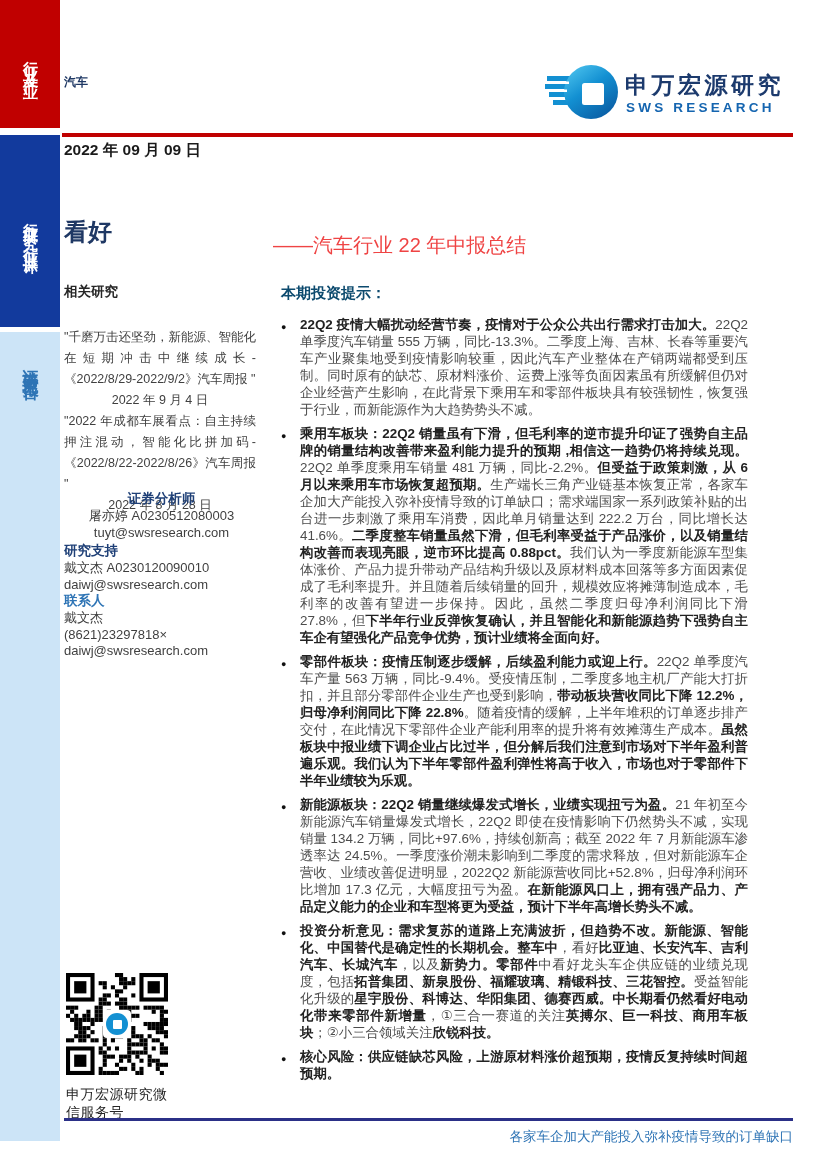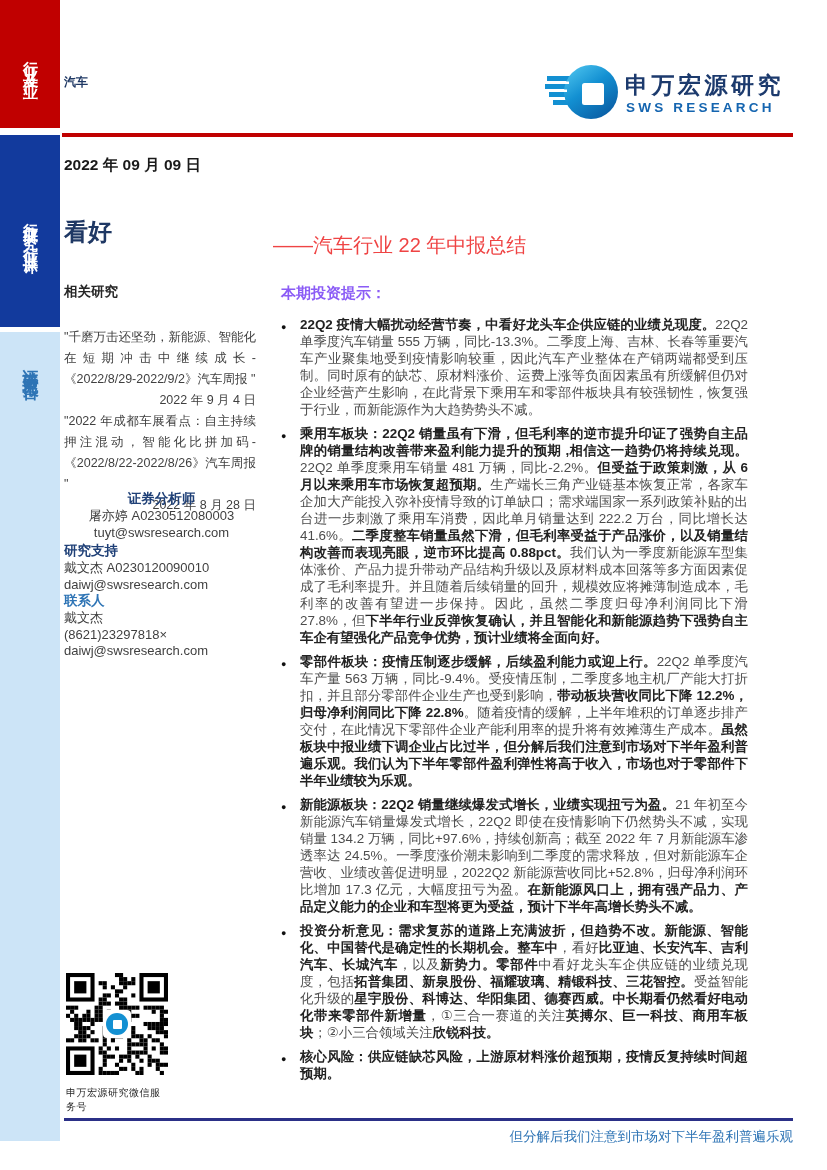--- a/index.html
+++ b/index.html
@@ -13,45 +13,45 @@
   .strip-navy   { top:135px; height:192px; background:#123A9D; align-items:center; }
   .strip-light  { top:332px; height:809px; background:#CCE4F7; align-items:flex-start; padding-top:24px; }
   .vtext { writing-mode:vertical-rl; font-weight:bold; }
   .strip-red   .vtext { color:#fff; font-size:15px; letter-spacing:6px; }
   .strip-navy  .vtext { color:#fff; font-size:15px; letter-spacing:4px; }
   .strip-light .vtext { color:#2E74B5; font-size:16px; letter-spacing:3px; }
 
   
   .industry { position:absolute; left:64px; top:74px; font-size:12px; font-weight:bold; color:#1F3864; }
   .red-rule { position:absolute; left:62px; top:133px; width:731px; height:4px; background:#C00000; }
-  .report-date { position:absolute; left:64px; top:155px; font-size:15.5px; font-weight:bold; color:#1a1a1a; }
+  .report-date { position:absolute; left:64px; top:140px; font-size:15.5px; font-weight:bold; color:#1a1a1a; }
   .rating { position:absolute; left:64px; top:216px; font-size:24px; font-weight:bold; color:#1F3864; }
 
   .logo { position:absolute; left:545px; top:62px; width:250px; height:62px; }
 
   
   .related-heading { position:absolute; left:64px; top:283px; font-size:13.5px; font-weight:bold; color:#262626; }
   .related-list { position:absolute; left:64px; top:327px; width:192px; font-size:12.5px; line-height:21px; color:#3F3F3F; }
   .related-item p { text-align:justify; }
-  .related-item .rdate { text-align:right; }
+  .related-item .rdate { text-align:center; }
 
   .people { position:absolute; left:64px; width:195px; font-size:13px; line-height:16.5px; color:#3F3F3F; }
   .people h4 { font-size:13.5px; line-height:17px; margin-bottom:1px; }
   .p-analyst { top:490px;text-align:center; } .p-support { top:542px; } .p-contact { top:592px; }
   .p-analyst h4, .p-support h4 { color:#1F4077; }
   .p-contact h4 { color:#2E74B5; }
 
   .qr-box { position:absolute; left:66px; top:973px; width:102px; }
-  .qr-caption { margin-top:7px; font-size:10px; color:#262626; letter-spacing:0.5px; }
+  .qr-caption { margin-top:7px; font-size:14px; color:#262626; letter-spacing:0.5px; }
 
   
   .title { position:absolute; left:262px; top:146px; width:535px; font-size:34px; line-height:43px;
            font-weight:bold; color:#2B2F87; text-shadow:1px 1.5px 0 rgba(120,120,140,.4); }
   .subtitle { position:absolute; left:273px; top:232px; font-size:20px; color:#ef4444; }
-  .hl-heading { position:absolute; left:281px; top:284px; font-size:15px; font-weight:bold; color:#8b5cf6; }
+  .hl-heading { position:absolute; left:281px; top:284px; font-size:15px; font-weight:bold; color:#0c4a6e; }
 
   .bullets { position:absolute; left:281px; top:316px; width:467px; list-style:none; }
   .bullets li { position:relative; padding-left:19px; margin-bottom:7px; font-size:13.4px;
                 line-height:17px; color:#4C4C4C; text-align:justify; }
   .bullets li::before { content:"●"; position:absolute; left:0; top:3px; font-size:9px; color:#111; }
   .bullets li b { color:#222; }
 
   
   .footer-rule { position:absolute; left:64px; top:1118px; width:729px; height:2.5px; background:#2B3087; }
   .footer-text { position:absolute; left:64px; top:1128px; width:729px; text-align:right;
@@ -349,24 +349,24 @@
         <rect x="37" y="37" width="28" height="28" fill="#fff" rx="4"></rect>
         <circle cx="51" cy="51" r="11" fill="#1390D2"></circle>
         <rect x="47" y="47" width="9" height="9" fill="#fff" rx="1"></rect>
       </svg>
     <div class="qr-caption">申万宏源研究微信服务号</div>
   </div>
 
   <div class="subtitle">——汽车行业 22 年中报总结</div>
   <div class="hl-heading">本期投资提示：</div>
   <ul class="bullets">
-      <li><b>22Q2 疫情大幅扰动经营节奏，中看好龙头车企供应链的业绩兑现度。</b><span>22Q2 单季度汽车销量 555 万辆，同比-13.3%。二季度上海、吉林、长春等重要汽车产业聚集地受到疫情影响较重，因此汽车产业整体在产销两端都受到压制。同时原有的缺芯、原材料涨价、运费上涨等负面因素虽有所缓解但仍对企业经营产生影响，在此背景下乘用车和零部件板块具有较强韧性，恢复强于行业，而新能源作为大趋势势头不减。</span></li>
+      <li><b>22Q2 疫情大幅扰动经营节奏，疫情对于公众公共出行需求打击加大。</b><span>22Q2 单季度汽车销量 555 万辆，同比-13.3%。二季度上海、吉林、长春等重要汽车产业聚集地受到疫情影响较重，因此汽车产业整体在产销两端都受到压制。同时原有的缺芯、原材料涨价、运费上涨等负面因素虽有所缓解但仍对企业经营产生影响，在此背景下乘用车和零部件板块具有较强韧性，恢复强于行业，而新能源作为大趋势势头不减。</span></li>
       <li><b>乘用车板块：22Q2 销量虽有下滑，但毛利率的逆市提升印证了强势自主品牌的销量结构改善带来盈利能力提升的预期 ,相信这一趋势仍将持续兑现。</b><span>22Q2 单季度乘用车销量 481 万辆，同比-2.2%。</span><b>但受益于政策刺激，从 6 月以来乘用车市场恢复超预期。</b><span>生产端长三角产业链基本恢复正常，各家车企加大产能投入弥补疫情导致的订单缺口；需求端国家一系列政策补贴的出台进一步刺激了乘用车消费，因此单月销量达到 222.2 万台，同比增长达 41.6%。</span><b>二季度整车销量虽然下滑，但毛利率受益于产品涨价，以及销量结构改善而表现亮眼，逆市环比提高 0.88pct。</b><span>我们认为一季度新能源车型集体涨价、产品力提升带动产品结构升级以及原材料成本回落等多方面因素促成了毛利率提升。并且随着后续销量的回升，规模效应将摊薄制造成本，毛利率的改善有望进一步保持。因此，虽然二季度归母净利润同比下滑 27.8%，但</span><b>下半年行业反弹恢复确认，并且智能化和新能源趋势下强势自主车企有望强化产品竞争优势，预计业绩将全面向好。</b></li>
       <li><b>零部件板块：疫情压制逐步缓解，后续盈利能力或迎上行。</b><span>22Q2 单季度汽车产量 563 万辆，同比-9.4%。受疫情压制，二季度多地主机厂产能大打折扣，并且部分零部件企业生产也受到影响，</span><b>带动板块营收同比下降 12.2%，归母净利润同比下降 22.8%</b><span>。随着疫情的缓解，上半年堆积的订单逐步排产交付，在此情况下零部件企业产能利用率的提升将有效摊薄生产成本。</span><b>虽然板块中报业绩下调企业占比过半，但分解后我们注意到市场对下半年盈利普遍乐观。我们认为下半年零部件盈利弹性将高于收入，市场也对于零部件下半年业绩较为乐观。</b></li>
       <li><b>新能源板块：22Q2 销量继续爆发式增长，业绩实现扭亏为盈。</b><span>21 年初至今新能源汽车销量爆发式增长，22Q2 即使在疫情影响下仍然势头不减，实现销量 134.2 万辆，同比+97.6%，持续创新高；截至 2022 年 7 月新能源车渗透率达 24.5%。一季度涨价潮未影响到二季度的需求释放，但对新能源车企营收、业绩改善促进明显，2022Q2 新能源营收同比+52.8%，归母净利润环比增加 17.3 亿元，大幅度扭亏为盈。</span><b>在新能源风口上，拥有强产品力、产品定义能力的企业和车型将更为受益，预计下半年高增长势头不减。</b></li>
       <li><b>投资分析意见：需求复苏的道路上充满波折，但趋势不改。新能源、智能化、中国替代是确定性的长期机会。整车中</b><span>，看好</span><b>比亚迪、长安汽车、吉利汽车、长城汽车</b><span>，以及</span><b>新势力。零部件</b><span>中看好龙头车企供应链的业绩兑现度，包括</span><b>拓普集团、新泉股份、福耀玻璃、精锻科技、三花智控。</b><span>受益智能化升级的</span><b>星宇股份、科博达、华阳集团、德赛西威。中长期看仍然看好电动化带来零部件新增量</b><span>，①三合一赛道的关注</span><b>英搏尔、巨一科技、商用车板块</b><span>；②小三合领域关注</span><b>欣锐科技。</b></li>
       <li><b>核心风险：供应链缺芯风险，上游原材料涨价超预期，疫情反复持续时间超预期。</b></li>
     </ul>
 
   <div class="footer-rule"></div>
-  <div class="footer-text">但分解后我们注意到市场对下半年盈利普遍乐观</div>
+  <div class="footer-text">各家车企加大产能投入弥补疫情导致的订单缺口</div>
 
 </div>
 
 </body></html>

